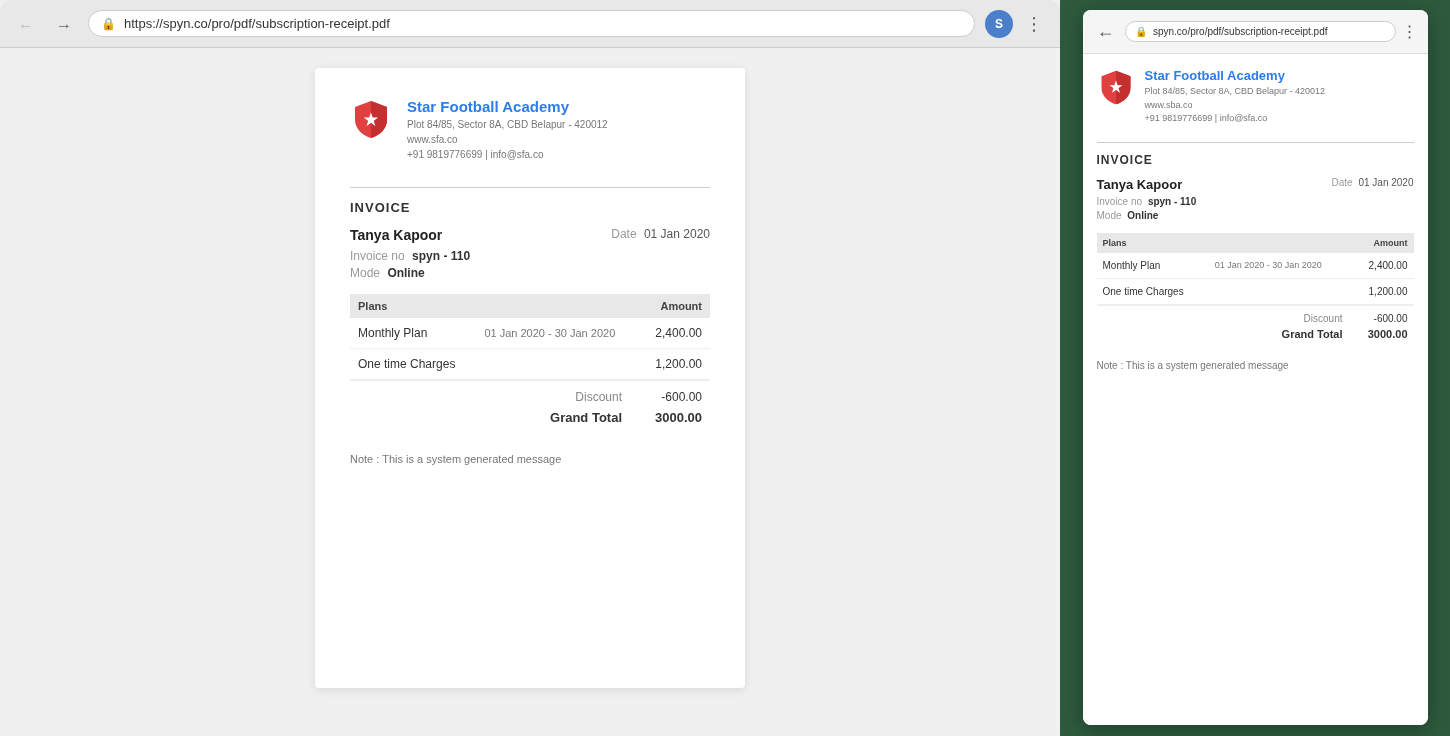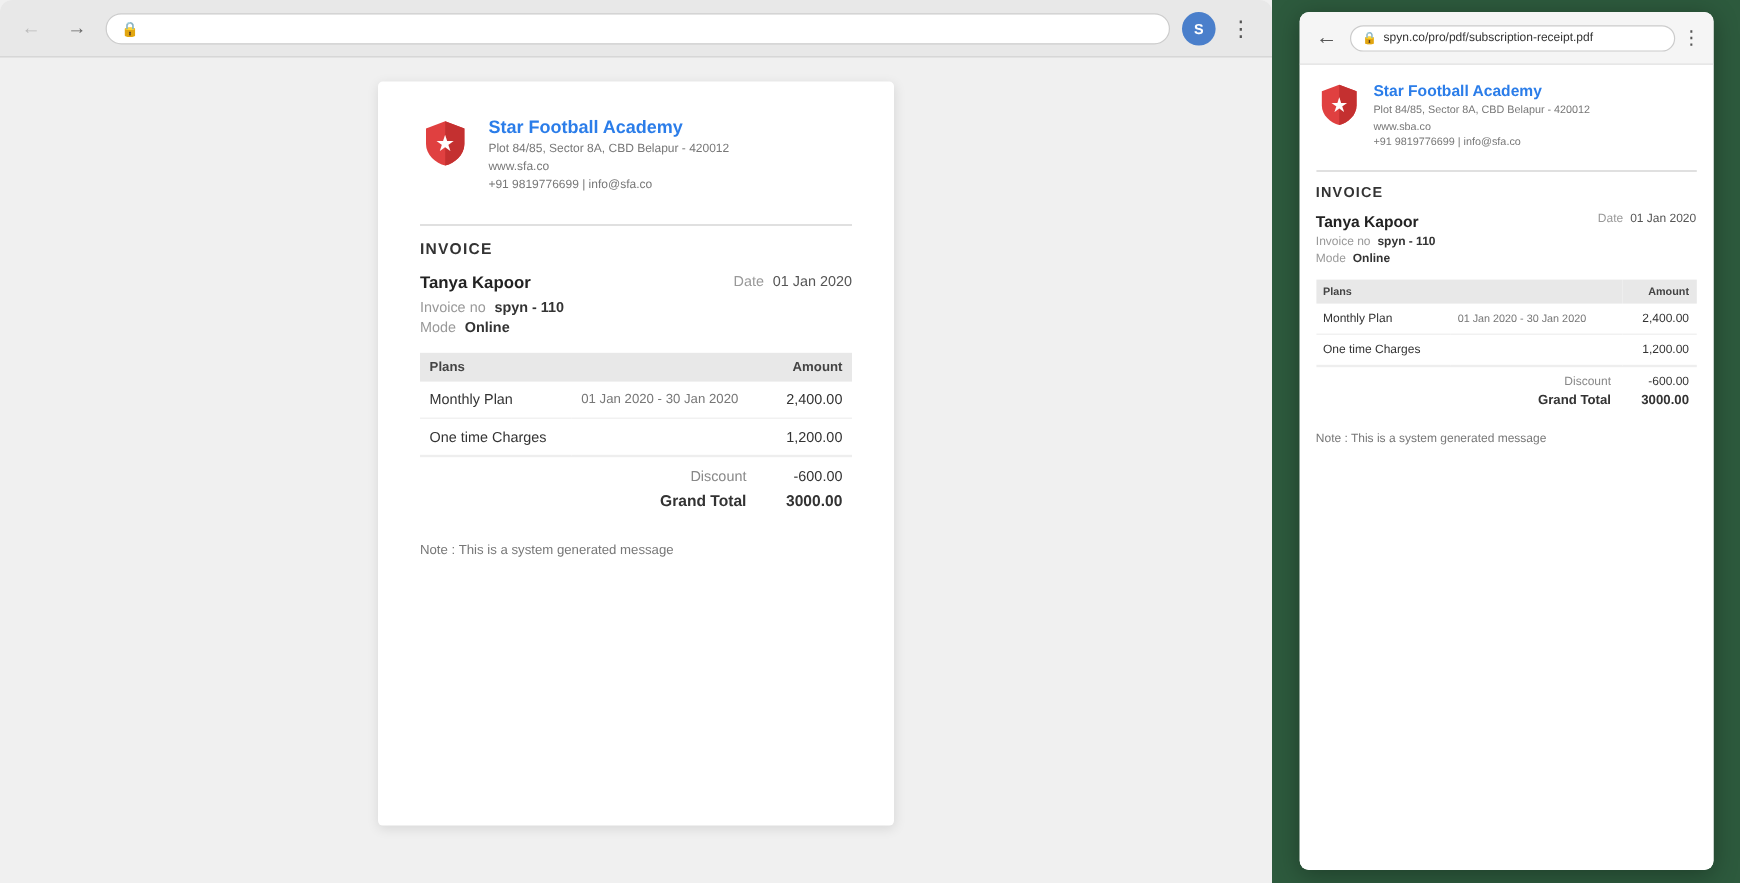--- a/index.html
+++ b/index.html
@@ -527,20 +527,21 @@
 </head>
 <body>
 
 <div class="browser-window">
 
   <div class="browser-chrome">
     <button class="browser-nav-btn disabled">←</button>
     <button class="browser-nav-btn">→</button>
     <div class="address-bar">
       <span class="lock-icon-wrap">🔒</span>
+      <span class="address-text">https://spyn.co/pro/pdf/subscription-receipt.pdf</span>
     </div>
     <div class="browser-menu-area">
       <div class="avatar-circle">S</div>
       <button class="three-dots-btn">⋮</button>
     </div>
   </div>
 
   <div class="browser-content">
 
     <div class="invoice-doc">

